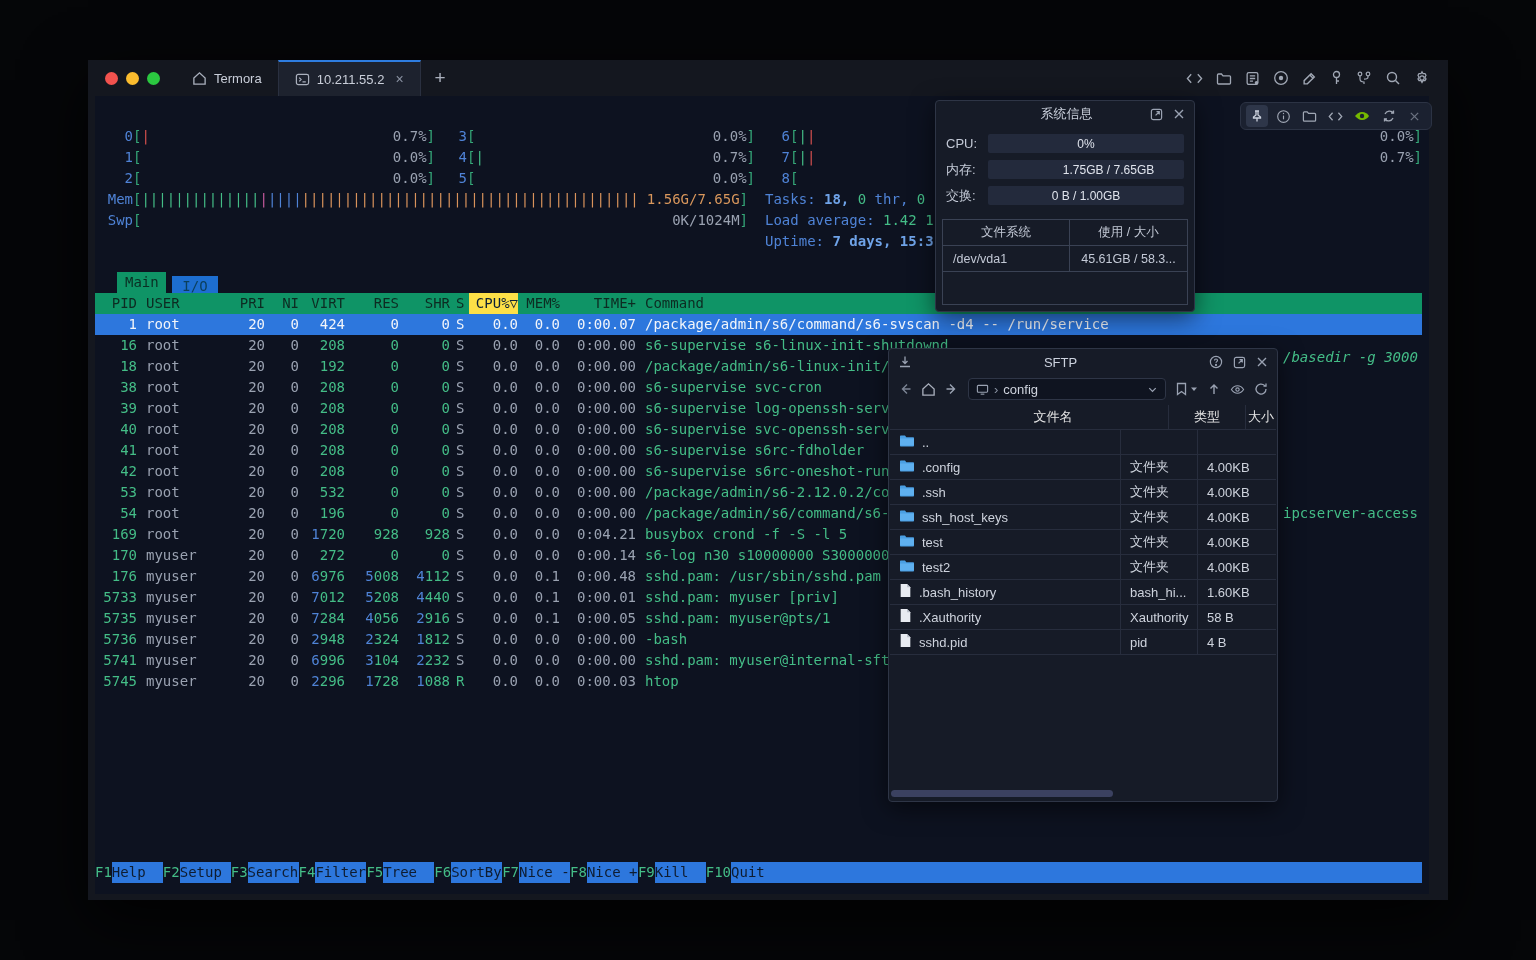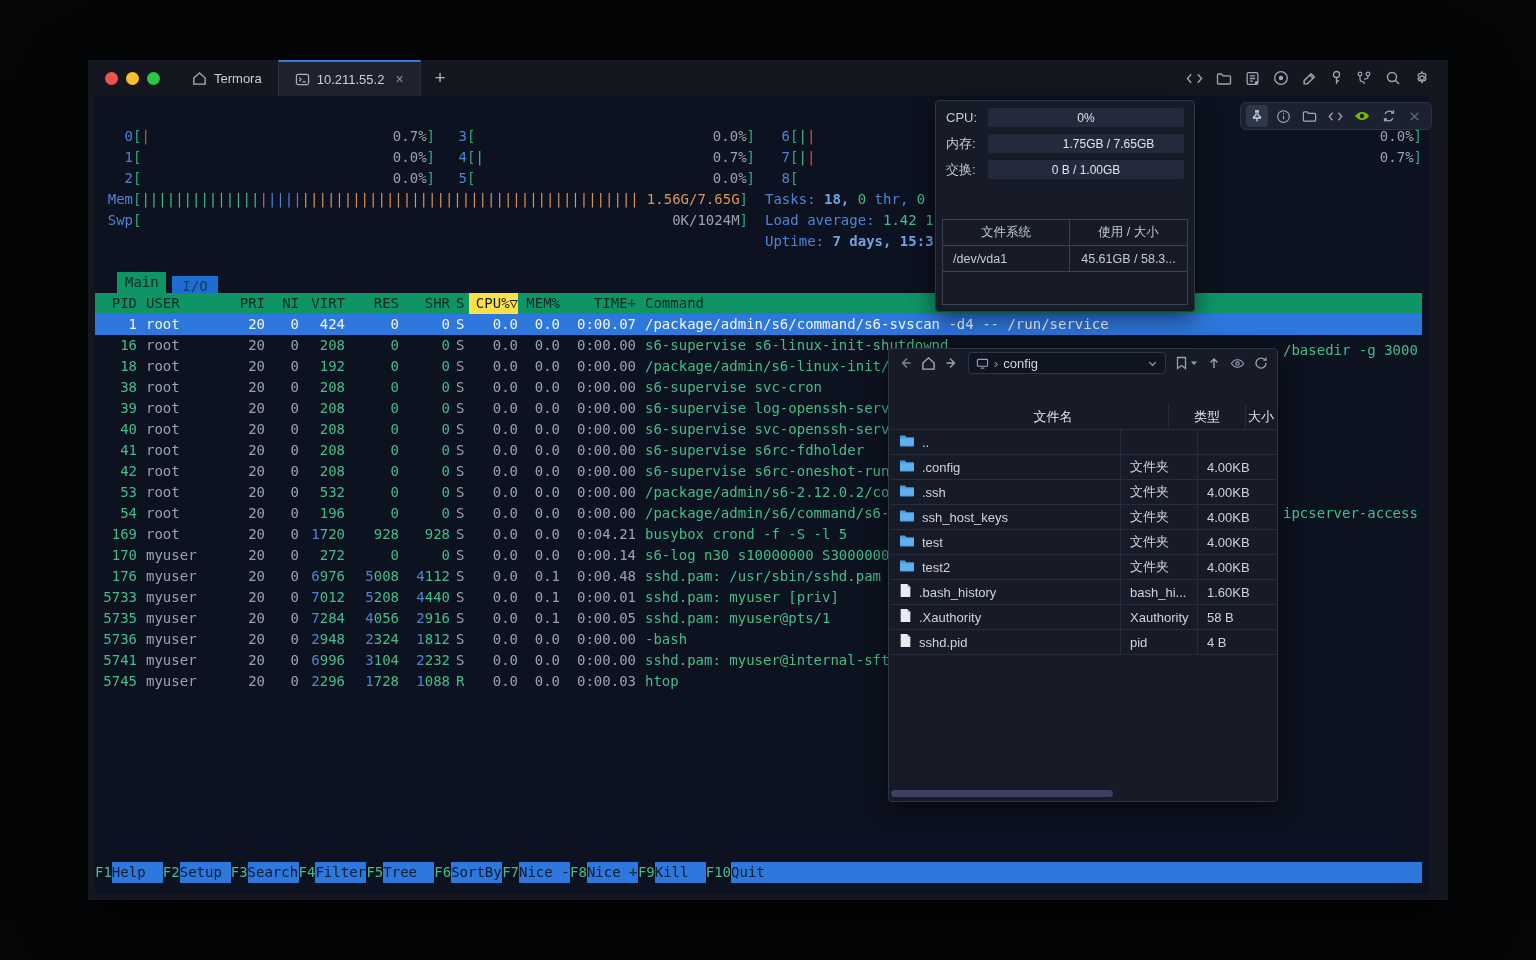--- a/index.html
+++ b/index.html
@@ -205,27 +205,40 @@
         <div class="abs" style="left: 670px; top: 93px;"><span class="c-blue">Tasks: </span><span class="c-bblue">18, </span><span class="c-green">0 </span><span class="c-blue">thr, </span><span class="c-green">0 </span></div>
         <div class="abs" style="left: 670px; top: 114px;"><span class="c-blue">Load average: </span><span class="c-green">1.42 1</span></div>
         <div class="abs" style="left: 670px; top: 135px;"><span class="c-blue">Uptime: </span><span class="c-bblue">7 days, 15:3</span></div>
       </div>
     <div id="htabs">
         <div class="abs htab" style="left: 22px; top: 176px; width: 49px; background: rgb(15, 148, 102); color: rgb(10, 47, 36); text-align: center;">Main</div>
         <div class="abs htab" style="left: 77px; top: 180px; width: 46px; background: rgb(29, 110, 208); color: rgb(11, 63, 92); text-align: center;">I/O</div>
       </div>
     <div id="ptable" class="abs" style="left:0; top:197px; width:1327px;"><div class="prow hdr"><span>PID</span><span>USER</span><span>PRI</span><span>NI</span><span>VIRT</span><span>RES</span><span>SHR</span><span>S</span><span class="sortcol">CPU%▽</span><span>MEM%</span><span>TIME+</span><span>Command</span></div><div class="prow sel"><span class="c-green">1</span><span class="c-gray">root</span><span class="c-gray">20</span><span class="c-gray">0</span><span><i style="font-style:normal;color:#44bd87">424</i></span><span><i style="font-style:normal;color:#44bd87">0</i></span><span><i style="font-style:normal;color:#44bd87">0</i></span><span class="c-gray">S</span><span class="c-gray">0.0</span><span class="c-gray">0.0</span><span class="c-gray">0:00.07</span><span class="c-green">/package/admin/s6/command/s6-svscan -d4 -- /run/service</span></div><div class="prow"><span class="c-green">16</span><span class="c-gray">root</span><span class="c-gray">20</span><span class="c-gray">0</span><span><i style="font-style:normal;color:#44bd87">208</i></span><span><i style="font-style:normal;color:#44bd87">0</i></span><span><i style="font-style:normal;color:#44bd87">0</i></span><span class="c-gray">S</span><span class="c-gray">0.0</span><span class="c-gray">0.0</span><span class="c-gray">0:00.00</span><span class="c-green">s6-supervise s6-linux-init-shutdownd</span></div><div class="prow"><span class="c-green">18</span><span class="c-gray">root</span><span class="c-gray">20</span><span class="c-gray">0</span><span><i style="font-style:normal;color:#44bd87">192</i></span><span><i style="font-style:normal;color:#44bd87">0</i></span><span><i style="font-style:normal;color:#44bd87">0</i></span><span class="c-gray">S</span><span class="c-gray">0.0</span><span class="c-gray">0.0</span><span class="c-gray">0:00.00</span><span class="c-green">/package/admin/s6-linux-init/</span></div><div class="prow"><span class="c-green">38</span><span class="c-gray">root</span><span class="c-gray">20</span><span class="c-gray">0</span><span><i style="font-style:normal;color:#44bd87">208</i></span><span><i style="font-style:normal;color:#44bd87">0</i></span><span><i style="font-style:normal;color:#44bd87">0</i></span><span class="c-gray">S</span><span class="c-gray">0.0</span><span class="c-gray">0.0</span><span class="c-gray">0:00.00</span><span class="c-green">s6-supervise svc-cron</span></div><div class="prow"><span class="c-green">39</span><span class="c-gray">root</span><span class="c-gray">20</span><span class="c-gray">0</span><span><i style="font-style:normal;color:#44bd87">208</i></span><span><i style="font-style:normal;color:#44bd87">0</i></span><span><i style="font-style:normal;color:#44bd87">0</i></span><span class="c-gray">S</span><span class="c-gray">0.0</span><span class="c-gray">0.0</span><span class="c-gray">0:00.00</span><span class="c-green">s6-supervise log-openssh-serv</span></div><div class="prow"><span class="c-green">40</span><span class="c-gray">root</span><span class="c-gray">20</span><span class="c-gray">0</span><span><i style="font-style:normal;color:#44bd87">208</i></span><span><i style="font-style:normal;color:#44bd87">0</i></span><span><i style="font-style:normal;color:#44bd87">0</i></span><span class="c-gray">S</span><span class="c-gray">0.0</span><span class="c-gray">0.0</span><span class="c-gray">0:00.00</span><span class="c-green">s6-supervise svc-openssh-serv</span></div><div class="prow"><span class="c-green">41</span><span class="c-gray">root</span><span class="c-gray">20</span><span class="c-gray">0</span><span><i style="font-style:normal;color:#44bd87">208</i></span><span><i style="font-style:normal;color:#44bd87">0</i></span><span><i style="font-style:normal;color:#44bd87">0</i></span><span class="c-gray">S</span><span class="c-gray">0.0</span><span class="c-gray">0.0</span><span class="c-gray">0:00.00</span><span class="c-green">s6-supervise s6rc-fdholder</span></div><div class="prow"><span class="c-green">42</span><span class="c-gray">root</span><span class="c-gray">20</span><span class="c-gray">0</span><span><i style="font-style:normal;color:#44bd87">208</i></span><span><i style="font-style:normal;color:#44bd87">0</i></span><span><i style="font-style:normal;color:#44bd87">0</i></span><span class="c-gray">S</span><span class="c-gray">0.0</span><span class="c-gray">0.0</span><span class="c-gray">0:00.00</span><span class="c-green">s6-supervise s6rc-oneshot-run</span></div><div class="prow"><span class="c-green">53</span><span class="c-gray">root</span><span class="c-gray">20</span><span class="c-gray">0</span><span><i style="font-style:normal;color:#44bd87">532</i></span><span><i style="font-style:normal;color:#44bd87">0</i></span><span><i style="font-style:normal;color:#44bd87">0</i></span><span class="c-gray">S</span><span class="c-gray">0.0</span><span class="c-gray">0.0</span><span class="c-gray">0:00.00</span><span class="c-green">/package/admin/s6-2.12.0.2/co</span></div><div class="prow"><span class="c-green">54</span><span class="c-gray">root</span><span class="c-gray">20</span><span class="c-gray">0</span><span><i style="font-style:normal;color:#44bd87">196</i></span><span><i style="font-style:normal;color:#44bd87">0</i></span><span><i style="font-style:normal;color:#44bd87">0</i></span><span class="c-gray">S</span><span class="c-gray">0.0</span><span class="c-gray">0.0</span><span class="c-gray">0:00.00</span><span class="c-green">/package/admin/s6/command/s6-</span></div><div class="prow"><span class="c-green">169</span><span class="c-gray">root</span><span class="c-gray">20</span><span class="c-gray">0</span><span><i style="font-style:normal;color:#4f83d6">1</i><i style="font-style:normal;color:#44bd87">720</i></span><span><i style="font-style:normal;color:#44bd87">928</i></span><span><i style="font-style:normal;color:#44bd87">928</i></span><span class="c-gray">S</span><span class="c-gray">0.0</span><span class="c-gray">0.0</span><span class="c-gray">0:04.21</span><span class="c-green">busybox crond -f -S -l 5</span></div><div class="prow"><span class="c-green">170</span><span class="c-gray">myuser</span><span class="c-gray">20</span><span class="c-gray">0</span><span><i style="font-style:normal;color:#44bd87">272</i></span><span><i style="font-style:normal;color:#44bd87">0</i></span><span><i style="font-style:normal;color:#44bd87">0</i></span><span class="c-gray">S</span><span class="c-gray">0.0</span><span class="c-gray">0.0</span><span class="c-gray">0:00.14</span><span class="c-green">s6-log n30 s10000000 S3000000</span></div><div class="prow"><span class="c-green">176</span><span class="c-gray">myuser</span><span class="c-gray">20</span><span class="c-gray">0</span><span><i style="font-style:normal;color:#4f83d6">6</i><i style="font-style:normal;color:#44bd87">976</i></span><span><i style="font-style:normal;color:#4f83d6">5</i><i style="font-style:normal;color:#44bd87">008</i></span><span><i style="font-style:normal;color:#4f83d6">4</i><i style="font-style:normal;color:#44bd87">112</i></span><span class="c-gray">S</span><span class="c-gray">0.0</span><span class="c-gray">0.1</span><span class="c-gray">0:00.48</span><span class="c-green">sshd.pam: /usr/sbin/sshd.pam</span></div><div class="prow"><span class="c-green">5733</span><span class="c-gray">myuser</span><span class="c-gray">20</span><span class="c-gray">0</span><span><i style="font-style:normal;color:#4f83d6">7</i><i style="font-style:normal;color:#44bd87">012</i></span><span><i style="font-style:normal;color:#4f83d6">5</i><i style="font-style:normal;color:#44bd87">208</i></span><span><i style="font-style:normal;color:#4f83d6">4</i><i style="font-style:normal;color:#44bd87">440</i></span><span class="c-gray">S</span><span class="c-gray">0.0</span><span class="c-gray">0.1</span><span class="c-gray">0:00.01</span><span class="c-green">sshd.pam: myuser [priv]</span></div><div class="prow"><span class="c-green">5735</span><span class="c-gray">myuser</span><span class="c-gray">20</span><span class="c-gray">0</span><span><i style="font-style:normal;color:#4f83d6">7</i><i style="font-style:normal;color:#44bd87">284</i></span><span><i style="font-style:normal;color:#4f83d6">4</i><i style="font-style:normal;color:#44bd87">056</i></span><span><i style="font-style:normal;color:#4f83d6">2</i><i style="font-style:normal;color:#44bd87">916</i></span><span class="c-gray">S</span><span class="c-gray">0.0</span><span class="c-gray">0.1</span><span class="c-gray">0:00.05</span><span class="c-green">sshd.pam: myuser@pts/1</span></div><div class="prow"><span class="c-green">5736</span><span class="c-gray">myuser</span><span class="c-gray">20</span><span class="c-gray">0</span><span><i style="font-style:normal;color:#4f83d6">2</i><i style="font-style:normal;color:#44bd87">948</i></span><span><i style="font-style:normal;color:#4f83d6">2</i><i style="font-style:normal;color:#44bd87">324</i></span><span><i style="font-style:normal;color:#4f83d6">1</i><i style="font-style:normal;color:#44bd87">812</i></span><span class="c-gray">S</span><span class="c-gray">0.0</span><span class="c-gray">0.0</span><span class="c-gray">0:00.00</span><span class="c-green">-bash</span></div><div class="prow"><span class="c-green">5741</span><span class="c-gray">myuser</span><span class="c-gray">20</span><span class="c-gray">0</span><span><i style="font-style:normal;color:#4f83d6">6</i><i style="font-style:normal;color:#44bd87">996</i></span><span><i style="font-style:normal;color:#4f83d6">3</i><i style="font-style:normal;color:#44bd87">104</i></span><span><i style="font-style:normal;color:#4f83d6">2</i><i style="font-style:normal;color:#44bd87">232</i></span><span class="c-gray">S</span><span class="c-gray">0.0</span><span class="c-gray">0.0</span><span class="c-gray">0:00.00</span><span class="c-green">sshd.pam: myuser@internal-sft</span></div><div class="prow"><span class="c-green">5745</span><span class="c-gray">myuser</span><span class="c-gray">20</span><span class="c-gray">0</span><span><i style="font-style:normal;color:#4f83d6">2</i><i style="font-style:normal;color:#44bd87">296</i></span><span><i style="font-style:normal;color:#4f83d6">1</i><i style="font-style:normal;color:#44bd87">728</i></span><span><i style="font-style:normal;color:#4f83d6">1</i><i style="font-style:normal;color:#44bd87">088</i></span><span class="c-green">R</span><span class="c-gray">0.0</span><span class="c-gray">0.0</span><span class="c-gray">0:00.03</span><span class="c-green">htop</span></div></div>
     <div id="fragments">
-        <div class="abs c-green" style="left: 1188px; top: 244px; z-index: 30;">/basedir -g 3000</div>
+        <div class="abs c-green" style="left: 1188px; top: 251px; z-index: 30; font-style: italic;">/basedir -g 3000</div>
         <div class="abs c-green" style="left: 1188px; top: 407px; z-index: 30;">ipcserver-access</div>
       </div>
     <div class="fbar abs" id="fbar" style="left:0; top:766px; width:1327px;"><div class="fkey">F1</div><div class="flbl">Help</div><div class="fkey">F2</div><div class="flbl">Setup</div><div class="fkey">F3</div><div class="flbl">Search</div><div class="fkey">F4</div><div class="flbl">Filter</div><div class="fkey">F5</div><div class="flbl">Tree</div><div class="fkey">F6</div><div class="flbl">SortBy</div><div class="fkey">F7</div><div class="flbl">Nice -</div><div class="fkey">F8</div><div class="flbl">Nice +</div><div class="fkey">F9</div><div class="flbl">Kill</div><div class="fkey">F10</div><div class="flbl">Quit</div><div class="ffill"></div></div>
   </div>
 
   <div class="panel" style="left:847px; top:40px; width:260px; height:212px;">
+    <div class="ptitle">
+      <span style="width:38px"></span>
+      <span class="t">系统信息</span>
+      <span class="picon" style="gap:10px">
+        <svg width="13" height="13" viewBox="0 0 14 14" fill="none" stroke="#9aa2b2" stroke-width="1.3">
+            <rect x="1.5" y="1.5" width="11" height="11" rx="2"></rect>
+            <path d="M6 8l4-4M7 4h3v3"></path>
+          </svg>
+        <svg width="12" height="12" viewBox="0 0 12 12" stroke="#9aa2b2" stroke-width="1.4">
+            <path d="M2 2l8 8M10 2l-8 8"></path>
+          </svg>
+      </span>
+    </div>
     <div id="sirows">
         <div class="si-row">
           <span class="lab">CPU:</span>
           <span class="si-bar">
             <span>0%</span>
           </span>
         </div>
         <div class="si-row">
           <span class="lab">内存:</span>
           <span class="si-bar">
@@ -289,20 +302,42 @@
         </svg>
       </div>
       <div class="mb-btn">
         <svg width="11" height="11" viewBox="0 0 12 12" stroke="#6b7280" stroke-width="1.4">
           <path d="M2 2l8 8M10 2l-8 8"></path>
         </svg>
       </div>
     </div>
 
   <div class="panel" style="left:800px; top:288px; width:390px; height:454px;">
+    <div class="ptitle">
+      <span class="picon">
+        <svg width="14" height="14" viewBox="0 0 14 14" fill="none" stroke="#9aa2b2" stroke-width="1.3">
+            <path d="M7 1.5v7M4.5 6L7 8.5 9.5 6M2 11.5h10"></path>
+          </svg>
+      </span>
+      <span class="t">SFTP</span>
+      <span class="picon" style="gap:10px">
+        <svg width="14" height="14" viewBox="0 0 14 14" fill="none" stroke="#9aa2b2" stroke-width="1.2">
+            <circle cx="7" cy="7" r="5.6"></circle>
+            <path d="M5.5 5.6c0-1 .7-1.6 1.5-1.6s1.5.6 1.5 1.4c0 1.2-1.5 1.2-1.5 2.4"></path>
+            <circle cx="7" cy="9.9" r=".5" fill="#9aa2b2"></circle>
+          </svg>
+        <svg width="13" height="13" viewBox="0 0 14 14" fill="none" stroke="#9aa2b2" stroke-width="1.3">
+            <rect x="1.5" y="1.5" width="11" height="11" rx="2"></rect>
+            <path d="M6 8l4-4M7 4h3v3"></path>
+          </svg>
+        <svg width="12" height="12" viewBox="0 0 12 12" stroke="#9aa2b2" stroke-width="1.4">
+            <path d="M2 2l8 8M10 2l-8 8"></path>
+          </svg>
+      </span>
+    </div>
     <div class="sftp-tools">
       <svg width="14" height="14" viewBox="0 0 14 14" fill="none" stroke="#7c8494" stroke-width="1.4">
           <path d="M9 2.5 4.5 7 9 11.5M4.5 7h8"></path>
         </svg>
       <svg width="15" height="15" viewBox="0 0 16 16" fill="none" stroke="#aab0bd" stroke-width="1.4">
           <path d="M2 7.5 8 2l6 5.5V14H2z"></path>
         </svg>
       <svg width="14" height="14" viewBox="0 0 14 14" fill="none" stroke="#9aa2b2" stroke-width="1.4">
           <path d="M5 2.5 9.5 7 5 11.5M9.5 7h-8"></path>
         </svg>

